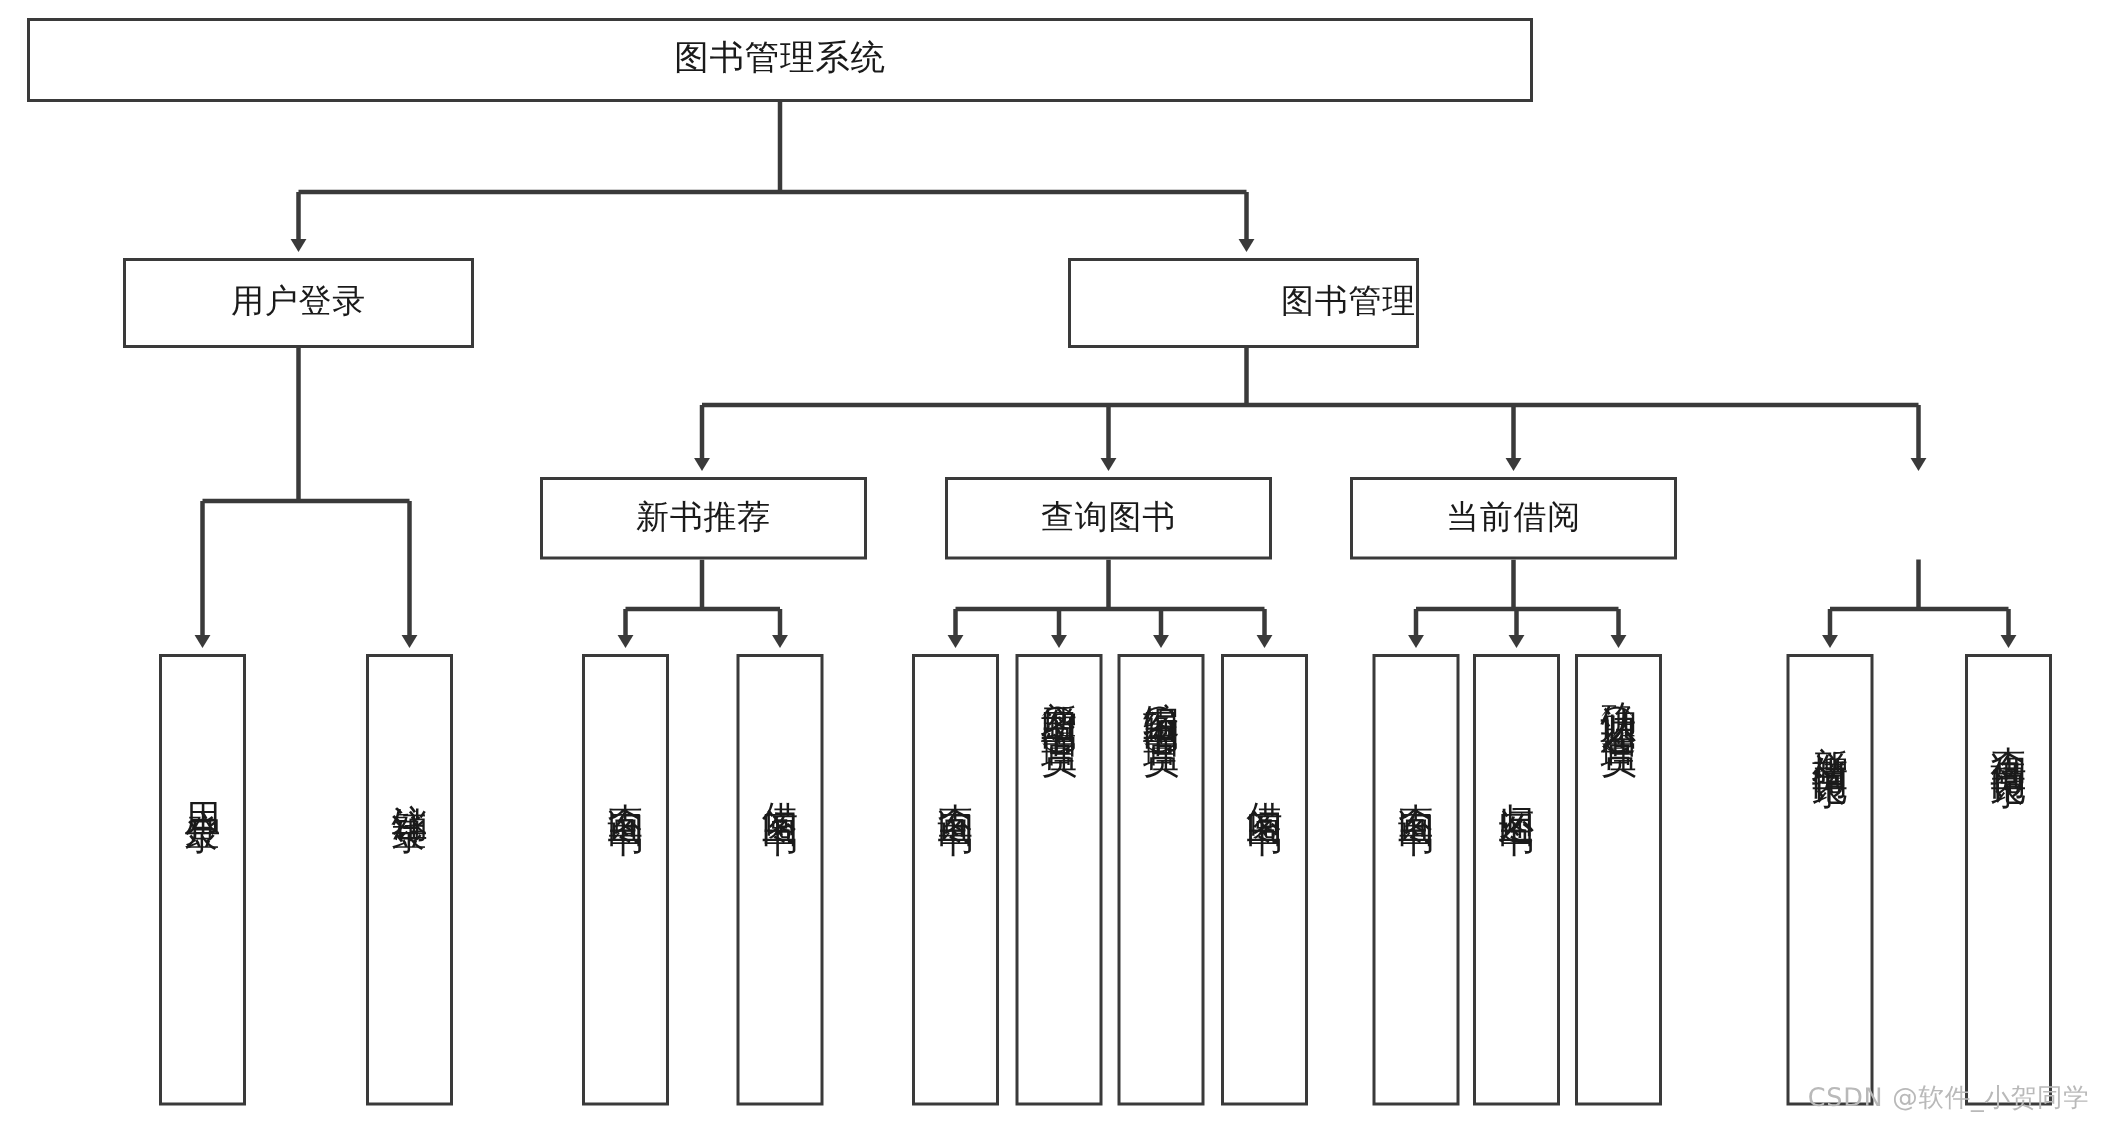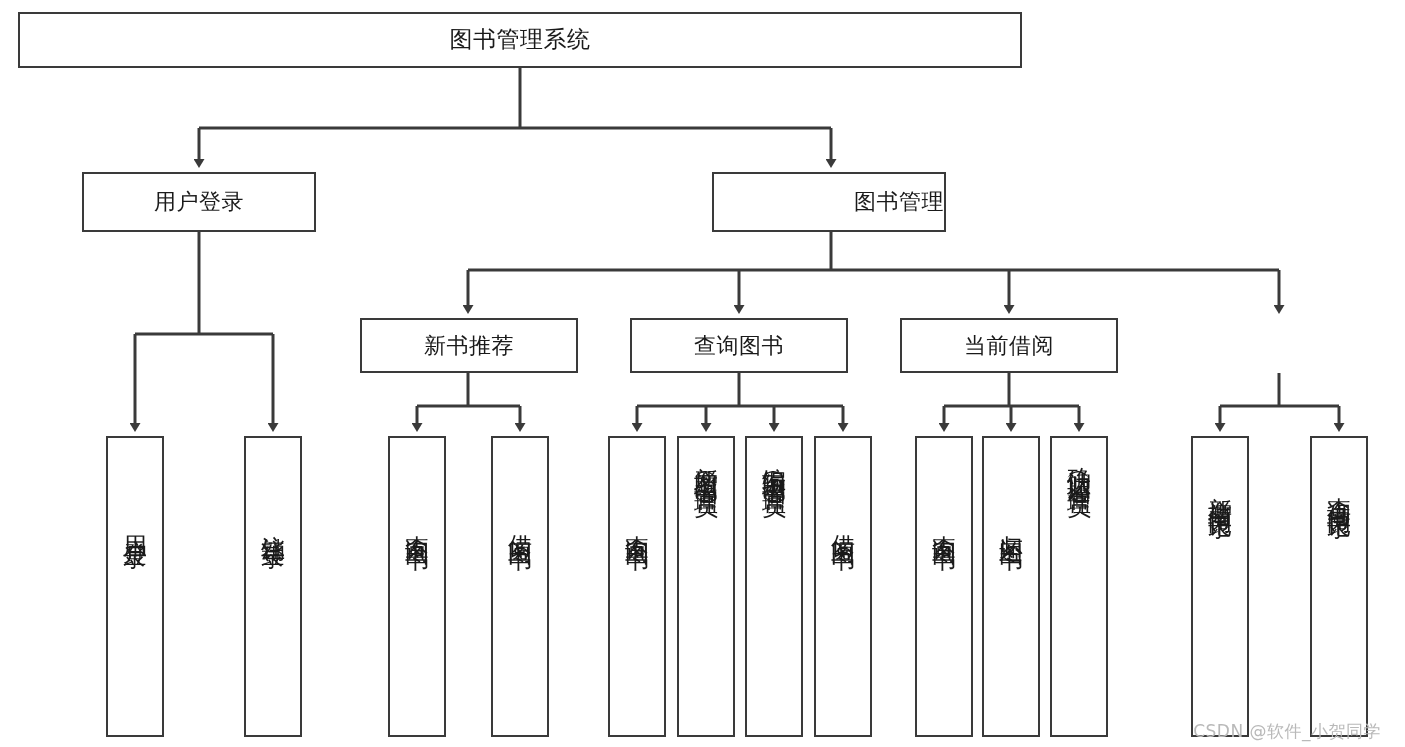--- a/index.html
+++ b/index.html
@@ -41,21 +41,21 @@
   .node.vert .lbl{
     writing-mode:vertical-rl;
     text-orientation:upright;
     font-size:24px;
     line-height:1.0;
     letter-spacing:4px;
     white-space:pre;
   }
   .watermark{
     position:absolute;
-    right:24px;
+    right:12px;
     bottom:4px;
     font-size:17px;
     color:#b9b9b9;
     white-space:nowrap;
     letter-spacing:0.5px;
   }
 </style>
 </head>
 <body>
 

